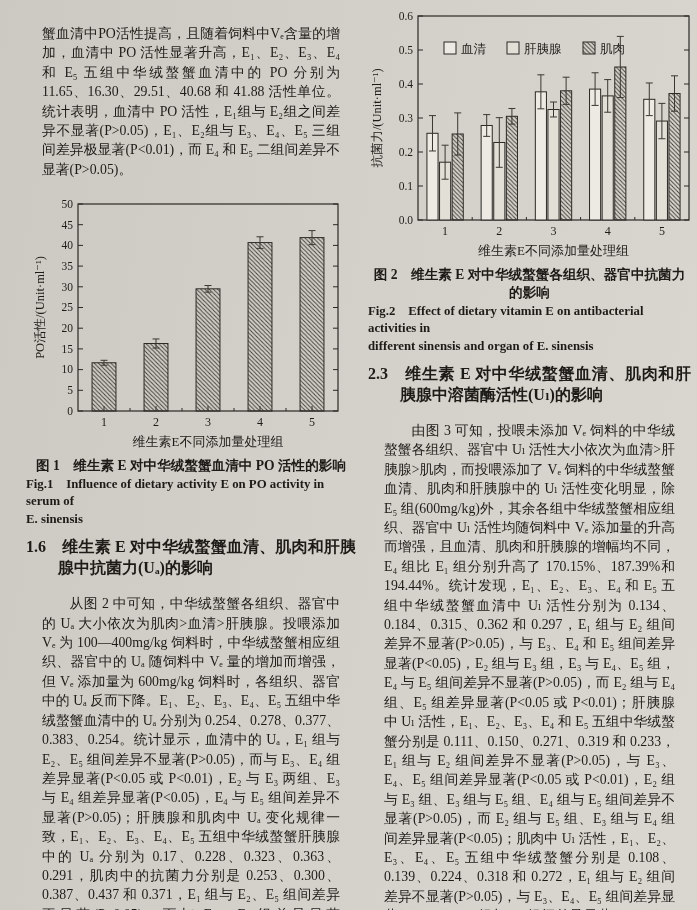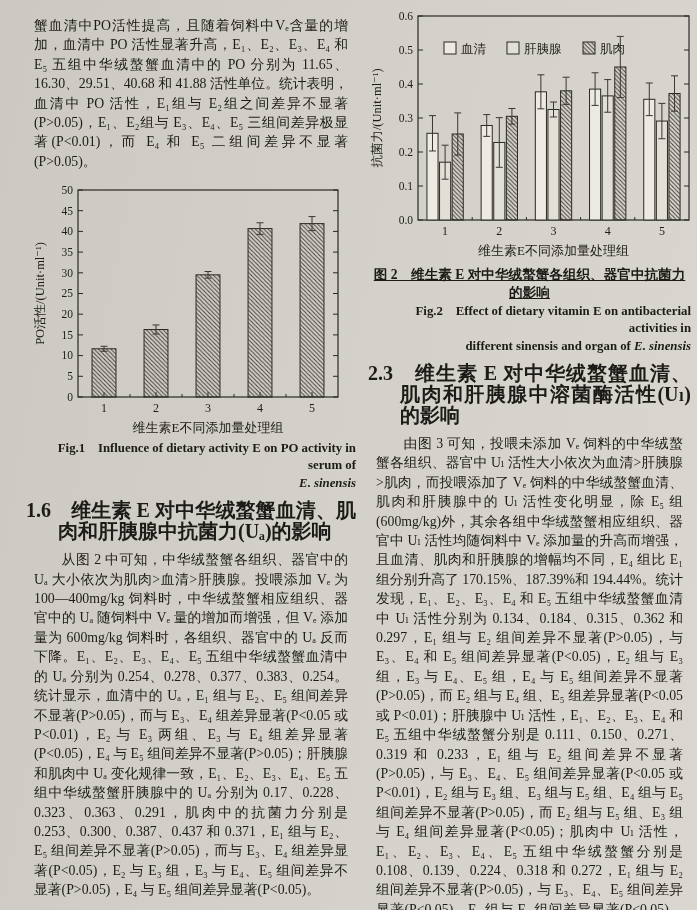--- a/index.html
+++ b/index.html
@@ -11,40 +11,40 @@
   }
   .page{
     box-sizing:border-box;
     width:697px;height:910px;
     padding:8px 6px 0 26px;
     display:flex;gap:12px;
   }
   .col{width:330px;}
   .col.right{width:323px;}
   p.body-text{
-    margin:8px;
+    margin:16px;
     font-size:13.8px;line-height:19.4px;
     text-align:justify;
   }
   p.indent{text-indent:2em;}
   .figure{margin:10px 0 4px 0;text-align:center;}
   .figure svg{display:block;margin:0 auto;}
   .caption-zh{
     margin:4px 0 0 0;
-    font-weight:bold;font-size:13.6px;line-height:18px;text-align:center;text-decoration:underline;
+    font-weight:bold;font-size:13.6px;line-height:18px;text-align:center;
   }
   .caption-en{
     margin:1px 0 0 0;
-    font-weight:bold;font-size:12.8px;line-height:17px;text-align:right;
+    font-weight:bold;font-size:12.8px;line-height:17px;text-align:left;
     font-family:"Liberation Serif","DejaVu Serif",serif;
   }
-  .species{font-style:italic;}
+  .species{}
   .sec-heading{
     margin:8px 0 2px 0;
-    font-weight:bold;font-size:20px;line-height:21px;
+    font-weight:bold;font-size:16px;line-height:21px;
     padding-left:32px;text-indent:-32px;
     text-align:justify;
   }
   svg text{font-family:"Liberation Serif","DejaVu Serif",serif;}
 </style>
 </head>
 <body>
 
 <div class="page">
 
@@ -123,20 +123,21 @@
           <line x1="229" y1="41.788799999999995" x2="229" y2="53.38079999999999" stroke="#3a3731" stroke-width="1"></line>
           <line x1="225.5" y1="41.788799999999995" x2="232.5" y2="41.788799999999995" stroke="#3a3731" stroke-width="1"></line>
           <line x1="225.5" y1="53.38079999999999" x2="232.5" y2="53.38079999999999" stroke="#3a3731" stroke-width="1"></line>
           <rect x="269.04" y="42.6168" width="23.92" height="173.3832" fill="url(#hatch0)" stroke="#2b2925" stroke-width="1"></rect>
           <line x1="281" y1="35.57879999999997" x2="281" y2="49.6548" stroke="#3a3731" stroke-width="1"></line>
           <line x1="277.5" y1="35.57879999999997" x2="284.5" y2="35.57879999999997" stroke="#3a3731" stroke-width="1"></line>
           <line x1="277.5" y1="49.6548" x2="284.5" y2="49.6548" stroke="#3a3731" stroke-width="1"></line>
           <text x="177" y="251" text-anchor="middle" font-size="13" fill="#1e1c18">维生素E不同添加量处理组</text>
           <text text-anchor="middle" font-size="12.5" fill="#1e1c18" transform="translate(13,112.5) rotate(-90)">PO活性/(Unit·ml⁻¹)</text>
         </svg>
+      <p class="caption-zh">图 1　维生素 E 对中华绒螯蟹血清中 PO 活性的影响</p>
       <p class="caption-en">Fig.1　Influence of dietary activity E on PO activity in serum of</p>
       <p class="caption-en species">E. sinensis</p>
     </div>
 
     <p class="sec-heading">1.6　维生素 E 对中华绒螯蟹血清、肌肉和肝胰腺中抗菌力(Uₐ)的影响</p>
 
     <p class="body-text indent">从图 2 中可知，中华绒螯蟹各组织、器官中的 Uₐ 大小依次为肌肉&gt;血清&gt;肝胰腺。投喂添加 Vₑ 为 100—400mg/kg 饲料时，中华绒螯蟹相应组织、器官中的 Uₐ 随饲料中 Vₑ 量的增加而增强，但 Vₑ 添加量为 600mg/kg 饲料时，各组织、器官中的 Uₐ 反而下降。E₁、E₂、E₃、E₄、E₅ 五组中华绒螯蟹血清中的 Uₐ 分别为 0.254、0.278、0.377、0.383、0.254。统计显示，血清中的 Uₐ，E₁ 组与 E₂、E₅ 组间差异不显著(P&gt;0.05)，而与 E₃、E₄ 组差异显著(P&lt;0.05 或 P&lt;0.01)，E₂ 与 E₃ 两组、E₃ 与 E₄ 组差异显著(P&lt;0.05)，E₄ 与 E₅ 组间差异不显著(P&gt;0.05)；肝胰腺和肌肉中 Uₐ 变化规律一致，E₁、E₂、E₃、E₄、E₅ 五组中华绒螯蟹肝胰腺中的 Uₐ 分别为 0.17、0.228、0.323、0.363、0.291，肌肉中的抗菌力分别是 0.253、0.300、0.387、0.437 和 0.371，E₁ 组与 E₂、E₅ 组间差异不显著(P&gt;0.05)，而与 E₃、E₄ 组差异显著(P&lt;0.05)，E₂ 与 E₃ 组，E₃ 与 E₄、E₅ 组间差异不显著(P&gt;0.05)，E₄ 与 E₅ 组间差异显著(P&lt;0.05)。</p>
   </div>
 
   <div class="col right">

